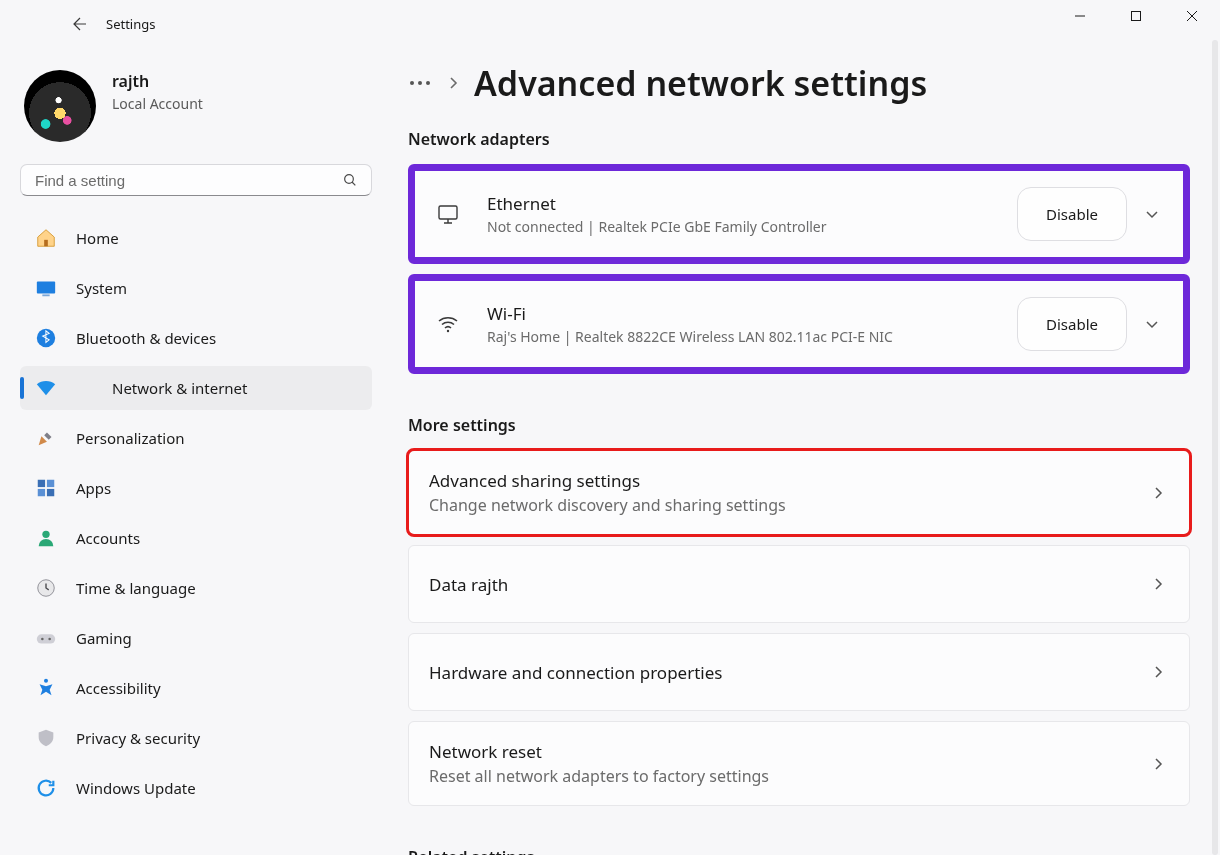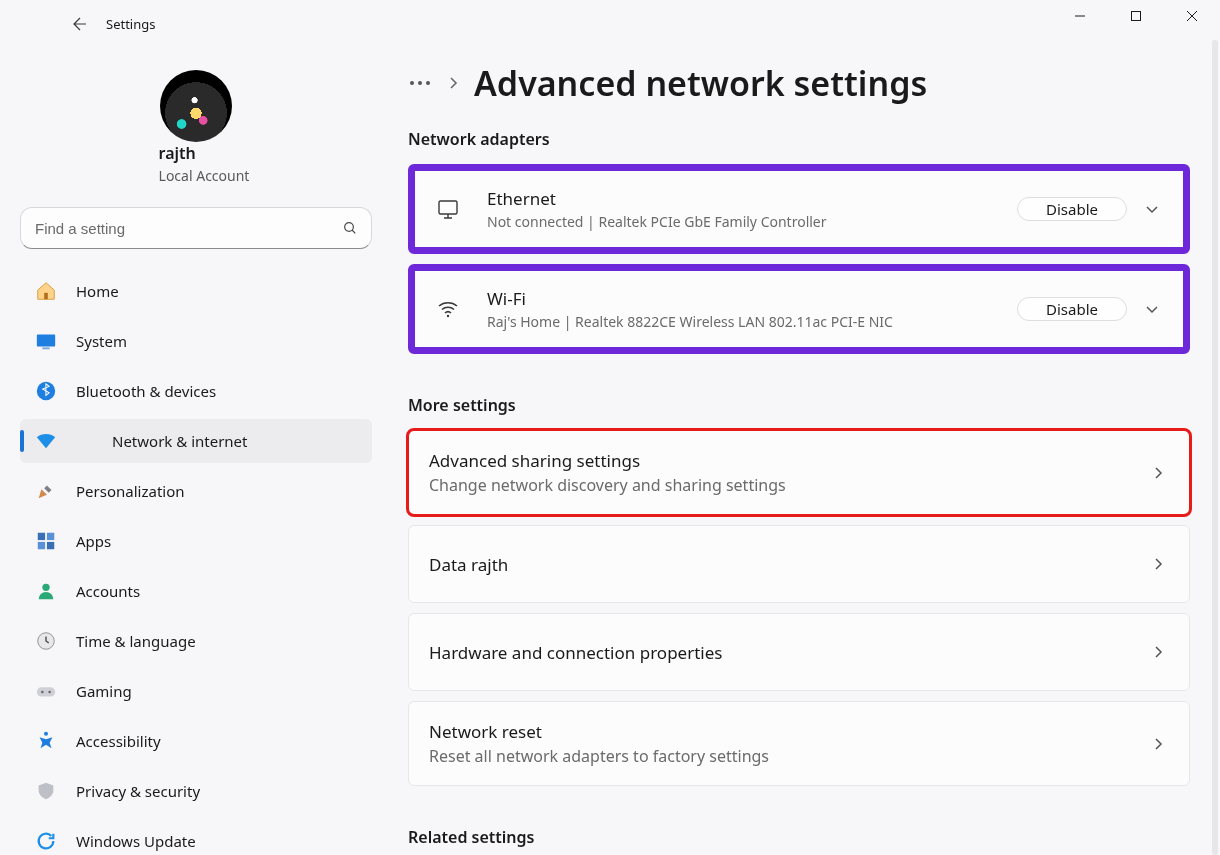--- a/index.html
+++ b/index.html
@@ -62,23 +62,22 @@
   .left {
     position: absolute;
     left: 0;
     top: 60px;
     width: 392px;
     padding-left: 20px;
     padding-right: 20px;
   }
   .profile {
     display: flex;
-    align-items: center;
+    align-items: flex-start;
     padding: 10px 4px 18px 4px;
-    flex-direction: column;
   }
   .avatar {
     width: 72px; height: 72px;
     border-radius: 50%;
     background: radial-gradient(circle at 50% 60%, #ffd86b 0 10%, #2a2a2a 10% 55%, #000 55% 100%);
     position: relative;
     flex-shrink: 0;
   }
   .avatar::after{
     content:"";
@@ -92,24 +91,24 @@
   .profile .names { margin-left: 16px; }
   .profile .name { font-weight: 600; font-size: 16px; }
   .profile .type { font-size: 14px; color: #5a5a5a; margin-top: 2px; }
 
   .search {
     position: relative;
     margin: 4px 0 20px 0;
   }
   .search input {
     width: 100%;
-    height: 42px;
+    height: 32px;
     border: 1px solid #d8d8dc;
     border-bottom: 1.5px solid #8a8a8e;
-    border-radius: 12px;
+    border-radius: 7px;
     background: #fdfdfe;
     padding: 0 42px 0 14px;
     font-size: 15px;
     color: #1a1a1a;
     outline: none;
   }
   .search input::placeholder { color: #6b6b6b; }
   .search .search-ico {
     position: absolute;
     right: 14px; top: 50%;
@@ -188,21 +187,21 @@
     display:flex; align-items:center; justify-content:center;
     flex-shrink:0;
   }
   .card .body { flex: 1; min-width: 0; }
   .card .t1 { font-size: 17px; }
   .card .t2 { font-size: 14px; color: #6b6b6b; margin-top: 2px; }
   .card .btn {
     background: #fefefe;
     border: 1px solid #dedee2;
     border-radius: 14px;
-    height: 24px;
+    height: 54px;
     padding: 4px 28px;
     font-size: 15px;
     color: #1a1a1a;
     display: flex; align-items: center; justify-content: center;
     margin-right: 14px;
   }
   .card .expand {
     color: #555;
     width: 22px;
     display:flex; justify-content:center;

